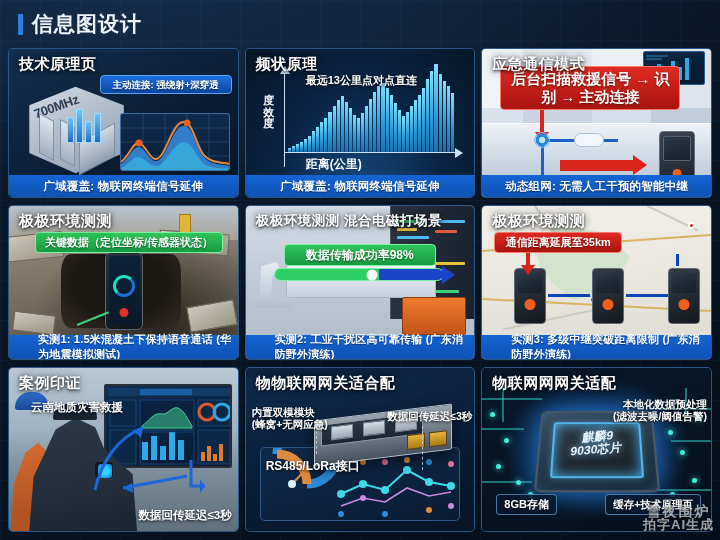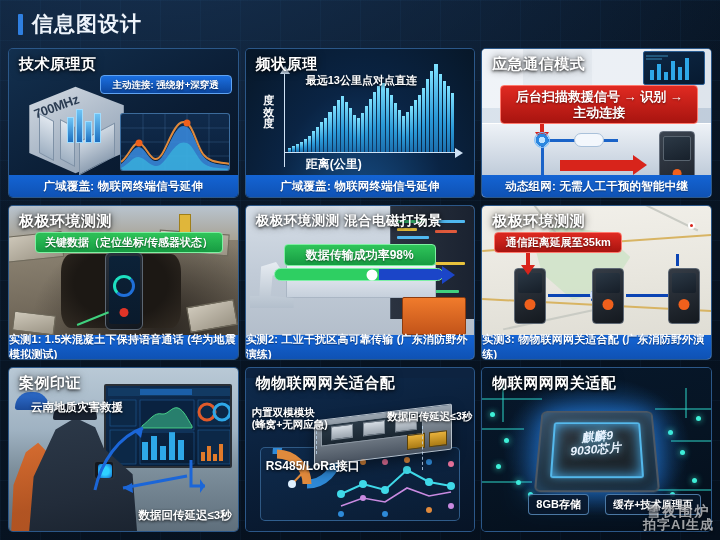--- a/index.html
+++ b/index.html
@@ -61,21 +61,21 @@
   }
   .card-title.sm { font-size: 13.5px; }
   .caption {
     position: absolute; left: 0; right: 0; bottom: 0; height: 22px;
     background: linear-gradient(180deg, #1464d4 0%, #0f52b4 100%);
     color: #fff; font-size: 11.5px; font-weight: bold;
     display: flex; align-items: center; justify-content: center;
     letter-spacing: .2px; z-index: 7;
     text-shadow: 0 1px 1px rgba(0,0,0,.4);
   }
-  .caption.tall { height: 24px; font-size: 11px; }
+  .caption.tall { height: 24px; font-size: 11px; padding-left: 29px; }
 
   
   .badge {
     position: absolute; z-index: 6; border-radius: 4px;
     font-weight: bold; color: #fff; text-align: center;
     line-height: 1.2; padding: 3px 7px;
     text-shadow: 0 1px 2px rgba(0,0,0,.5);
   }
   .badge.blue  { background: linear-gradient(180deg,#1b6fe0,#0c47a0); border: 1px solid #5fa3f2; }
   .badge.red   { background: linear-gradient(180deg,#e02a22,#a8140f); border: 1px solid #ff7a6e; }
@@ -586,21 +586,21 @@
       <div class="pill-white" style="left:92px;top:84px;width:30px;height:14px;"></div>
       <div class="link" style="left:120px;top:90px;width:16px;height:3px;"></div>
       <div class="redarrow" style="left:78px;top:111px;width:74px;"></div>
       <div class="phone" style="right:16px;top:82px;width:36px;height:62px;">
         <div class="scr"></div>
         <div class="dot"></div>
         <div class="k" style="left:14%;top:82%;"></div>
         <div class="k" style="left:41%;top:82%;"></div>
         <div class="k" style="left:68%;top:82%;"></div>
       </div>
-      <div class="badge red" style="left:18px;top:36px;width:198px;font-size:13px;">后台扫描救援信号 → 识别 → 主动连接</div>
+      <div class="badge red" style="left:18px;top:17px;width:180px;font-size:15px;">后台扫描救援信号 → 识别 → 主动连接</div>
     </div>
     <div class="card-title">应急通信模式</div>
     <div class="caption">动态组网: 无需人工干预的智能中继</div>
   </div>
 
   <div class="card">
     <div class="card-art c4-art">
       <div class="sky"></div>
       <div class="slab" style="left:-6px;top:28px;width:60px;height:26px;transform:rotate(-6deg);"></div>
       <div class="slab" style="left:150px;top:26px;width:70px;height:22px;transform:rotate(4deg);"></div>
@@ -673,21 +673,21 @@
       </div>
       <div class="mphone2" style="left:186px;top:62px;">
         <div class="s2"></div>
           <div class="o"></div>
       </div>
       <div class="reddown" style="left:44px;top:46px;height:14px;"></div>
       <div class="bluedown" style="left:194px;top:48px;height:12px;"></div>
       <div class="badge red" style="left:12px;top:26px;width:128px;font-size:11px;">通信距离延展至35km</div>
     </div>
     <div class="card-title">极极环境测测</div>
-    <div class="caption tall">实测3: 物物联网网关适合配 (广东消防野外演练)</div>
+    <div class="caption tall">实测3: 多级中继突破距离限制 (广东消防野外演练)</div>
   </div>
 
   <div class="card">
     <div class="card-art c7-art">
       <div class="c7-tv">
         <svg width="126" height="82" viewBox="0 0 126 82">
           <rect x="2" y="2" width="122" height="8" fill="#123a63"></rect>
           <rect x="34" y="3" width="52" height="6" fill="#1b5fa8"></rect>
           <rect x="4" y="14" width="26" height="26" fill="#0c2847" stroke="#1f5a96" stroke-width=".6"></rect>
           <rect x="4" y="44" width="26" height="34" fill="#0c2847" stroke="#1f5a96" stroke-width=".6"></rect>
@@ -811,21 +811,25 @@
       <div class="tdot" style="right:14px;top:110px;"></div>
       <div class="tdot" style="right:36px;top:124px;"></div>
       <div class="tdot" style="left:186px;top:62px;"></div>
       <div class="chipbig">
         <div class="glow"></div>
       </div>
       <div class="chip-text">
         <span>麒麟9</span><br>
         <span>9030芯片</span>
       </div>
-      <div class="badge dark" style="left:14px;bottom:16px;font-size:11px;margin-left:32px;">8GB存储</div>
+      <div class="plain-label" style="right:4px;top:30px;font-size:10.5px;line-height:1.18;text-align:right;">
+        <span>本地化数据预处理</span><br>
+        <span>(滤波去噪/阈值告警)</span>
+      </div>
+      <div class="badge dark" style="left:14px;bottom:16px;font-size:11px;">8GB存储</div>
       <div class="badge dark" style="right:10px;bottom:16px;font-size:10.5px;">缓存+技术原理页</div>
     </div>
     <div class="card-title">物联网网网关适配</div>
   </div>
 
 </div>
 
 <div class="watermark">
   <div class="w1">雪夜围炉</div>
   <div class="w2">拍字AI生成</div>

